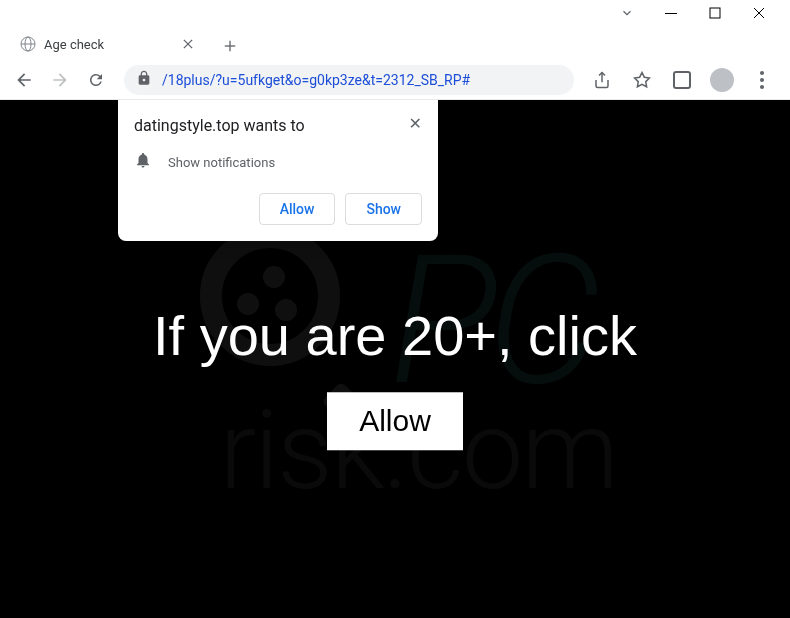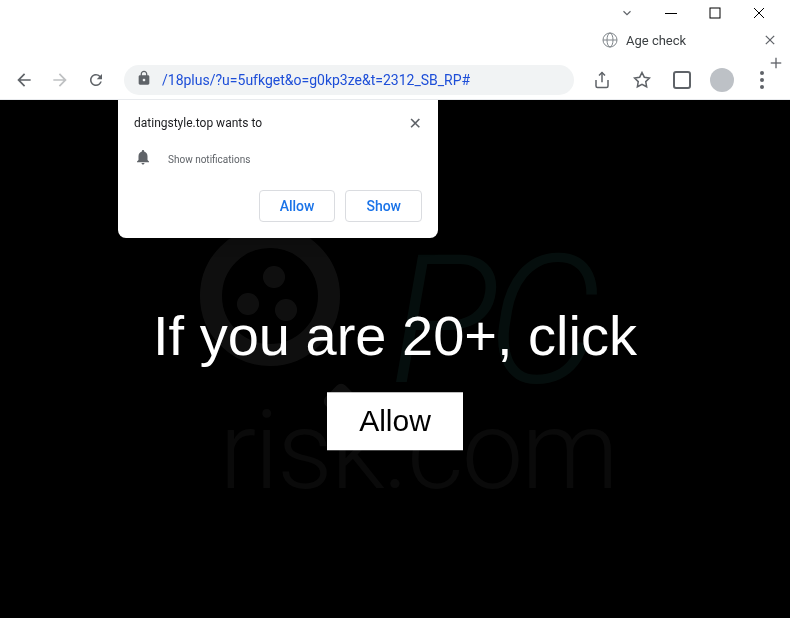--- a/index.html
+++ b/index.html
@@ -1,21 +1,21 @@
 <!DOCTYPE html>
 <html><head>
 <meta charset="utf-8">
 <style>
 * { margin: 0; padding: 0; box-sizing: border-box; font-family: -apple-system, BlinkMacSystemFont, "Segoe UI", Roboto, Arial, sans-serif; }
 body { width: 790px; height: 618px; overflow: hidden; background: #fff; position: relative; }
 
 .window-controls { height: 12px; display: flex; justify-content: flex-end; align-items: center; gap: 30px; padding: 14px 24px 10px 0; background: #fff; }
 .window-controls svg { width: 14px; height: 14px; }
 
-.tab-strip { height: 36px; background: #fff; display: flex; align-items: flex-end; padding-left: 8px; flex-direction: column; }
+.tab-strip { height: 36px; background: #fff; display: flex; align-items: flex-end; padding-left: 8px; }
 .tab { display: flex; align-items: center; gap: 8px; padding: 8px 12px; background: #fff; border-radius: 8px 8px 0 0; min-width: 200px; font-size: 13px; color: #3c4043; position: relative; }
 .tab-favicon { width: 16px; height: 16px; display: flex; align-items: center; justify-content: center; }
 .tab-close { margin-left: auto; width: 16px; height: 16px; display: flex; align-items: center; justify-content: center; cursor: pointer; color: #5f6368; }
 .new-tab { width: 28px; height: 28px; display: flex; align-items: center; justify-content: center; margin-left: 8px; cursor: pointer; color: #5f6368; }
 
 .toolbar { height: 40px; background: #fff; display: flex; align-items: center; padding: 0 8px; gap: 4px; border-bottom: 1px solid #e8eaed; }
 .nav-btn { width: 32px; height: 32px; display: flex; align-items: center; justify-content: center; border-radius: 50%; cursor: pointer; color: #5f6368; }
 .nav-btn.disabled { opacity: 0.4; }
 .address-bar { flex: 1; height: 30px; background: #f1f3f4; border-radius: 15px; display: flex; align-items: center; padding: 0 12px; margin: 0 8px; font-size: 14px; color: #5f6368; gap: 10px; }
 .url-domain { color: #202124; }
@@ -37,25 +37,25 @@
 .mag-dots { position: absolute; top: 35px; left: 35px; }
 .mag-dots span { position: absolute; width: 22px; height: 22px; background: #fff; border-radius: 50%; }
 .mag-dots span:nth-child(1) { top: 5px; left: 28px; }
 .mag-dots span:nth-child(2) { top: 32px; left: 2px; }
 .mag-dots span:nth-child(3) { top: 38px; left: 40px; }
 .wm-pc { font-size: 180px; font-weight: 300; color: #5eead4; letter-spacing: -10px; font-style: italic; }
 .wm-risk { font-size: 110px; font-weight: 300; color: #a3a3a3; letter-spacing: -2px; margin-top: -40px; margin-left: 46px; }
 
 .permission-dialog { position: absolute; top: 0; left: 118px; width: 320px; background: #fff; border-radius: 0 0 8px 8px; box-shadow: 0 4px 16px rgba(0,0,0,0.2); padding: 16px; z-index: 10; }
 .perm-header { display: flex; justify-content: space-between; align-items: flex-start; margin-bottom: 16px; }
-.perm-title { font-size: 12px; color: #202124; }
+.perm-title { font-size: 16px; color: #202124; }
 .perm-close { cursor: pointer; color: #5f6368; font-size: 16px; line-height: 1; }
 .perm-body { display: flex; align-items: center; gap: 16px; margin-bottom: 20px; }
 .bell-icon { color: #5f6368; }
-.perm-text { font-size: 10px; color: #5f6368; }
+.perm-text { font-size: 13px; color: #5f6368; }
 .perm-actions { display: flex; justify-content: flex-end; gap: 10px; }
 .perm-btn { padding: 7px 20px; border: 1px solid #dadce0; border-radius: 4px; background: #fff; color: #1a73e8; font-size: 14px; cursor: pointer; font-weight: 500; }
 
 .page-content { position: absolute; top: 50%; left: 50%; transform: translate(-50%, -42%); text-align: center; z-index: 5; width: 100%; }
 .prompt-text { font-size: 56px; color: #fff; font-weight: 400; margin-bottom: 24px; font-family: Arial, sans-serif; }
 .allow-btn { display: inline-block; padding: 12px 32px; background: #fff; color: #000; font-size: 30px; cursor: pointer; font-family: Arial, sans-serif; border: none; }
 </style>
 </head>
 <body>
 

